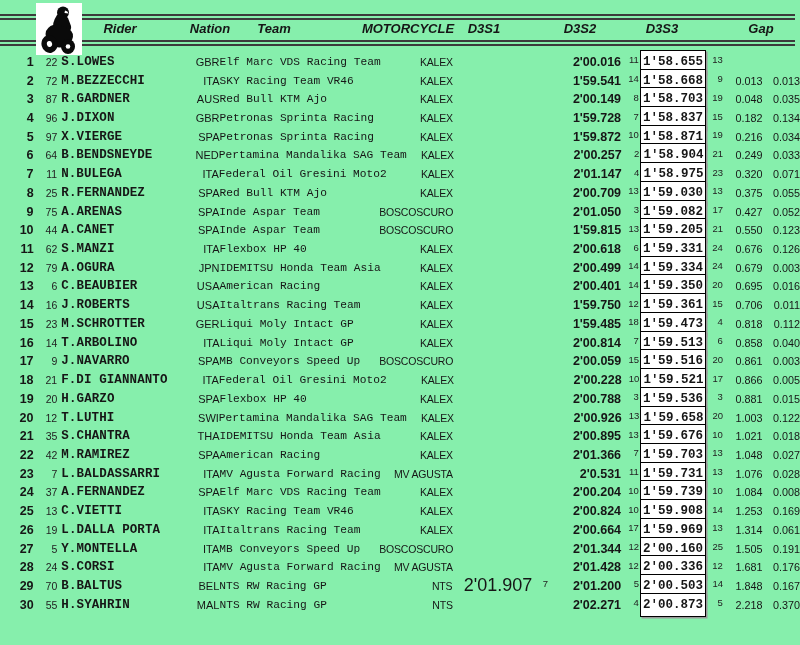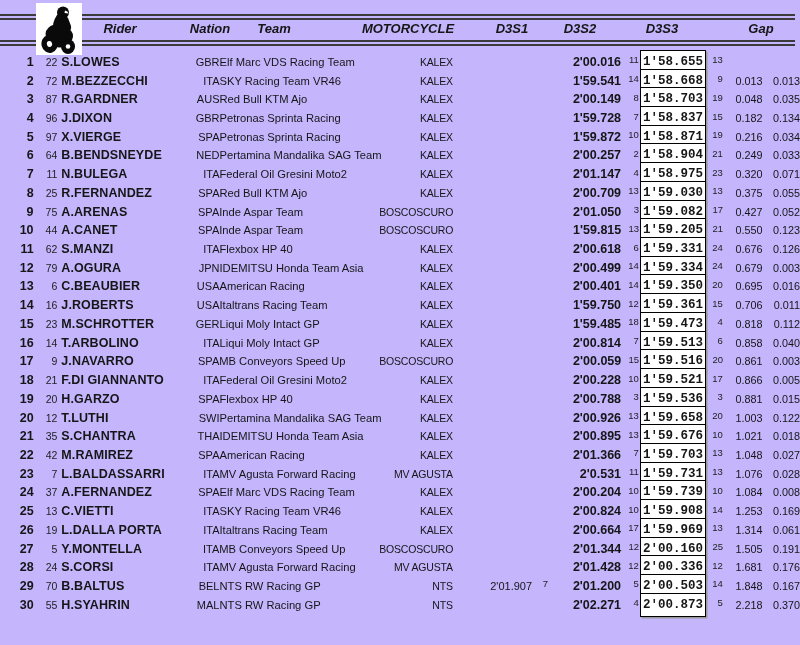--- a/index.html
+++ b/index.html
@@ -1,19 +1,19 @@
 <!DOCTYPE html>
 <html><head>
 <meta charset="utf-8">
 <style>
   html,body{margin:0;padding:0;background:#fff;}
   #sheet{
     position:relative;
     width:800px;height:645px;
-    background:#c4b5fd;
+    background:#86efac;
     font-family:"Liberation Sans", sans-serif;
     color:#161616;
     overflow:hidden;
   }
   
   .rule{position:absolute;left:0;width:795px;height:2px;background:#3b3b3b;}
   .rule.t1{top:14px;}
   .rule.t2{top:17.5px;}
   .rule.b1{top:40px;}
   .rule.b2{top:43.5px;}
@@ -27,29 +27,29 @@
   
   #icon-wrap{
     position:absolute;left:36px;top:3px;width:46px;height:52px;
     background:#fff;display:flex;align-items:center;justify-content:center;
   }
   
   #rows{position:absolute;top:52.5px;left:0;width:800px;}
   .row{display:flex;align-items:center;height:18.73px;white-space:nowrap;}
   .cell{display:flex;align-items:center;overflow:visible;}
   .right{justify-content:flex-end;}
-  .left{justify-content:flex-start;}
+  .left{justify-content:flex-start;font-family:Liberation Mono, monospace;}
   .center{justify-content:center;}
   .c-pos   {width:34px;font-weight:bold;font-size:12.5px;}
   .c-num   {width:24px;font-size:10.5px;color:#222;}
   .c-name  {width:133px;margin-left:4px;font-weight:bold;font-size:12.5px;letter-spacing:.1px;}
   .c-nation{width:27px;font-size:11px;}
   .c-team  {width:166px;font-size:11.2px;}
   .c-bike  {width:70px;font-size:10.5px;letter-spacing:-.2px;}
-  .c-d3s1  {width:57px;font-size:11px;padding-left:23px;}
+  .c-d3s1  {width:57px;font-size:18px;padding-left:23px;}
   .c-lap1  {width:16px;}
   .c-d3s2  {width:74px;font-size:12.5px;font-weight:bold;}
   .c-lap2  {width:18px;}
   .c-d3s3  {width:69px;}
   .c-lap3  {width:16px;}
   .c-gap1  {width:40px;font-size:10.8px;}
   .c-gap2  {width:38px;font-size:10.8px;}
   .lap{font-size:9.5px;position:relative;top:-2px;color:#222;}
   .best-box{
     min-width:58px;height:14px;padding:4px 2px;
@@ -90,21 +90,21 @@
 
         <path d="M27 6.5 Q30 7 30.5 9.5 L26.5 9 Z"></path>
       </g>
     </svg>
   </div>
 
   <span class="hlabel" style="left:120px">Rider</span>
   <span class="hlabel" style="left:210px">Nation</span>
   <span class="hlabel" style="left:274px">Team</span>
   <span class="hlabel" style="left:408px">MOTORCYCLE</span>
-  <span class="hlabel" style="left:512px">D3S1</span>
+  <span class="hlabel" style="left:484px">D3S1</span>
   <span class="hlabel" style="left:580px">D3S2</span>
   <span class="hlabel" style="left:662px">D3S3</span>
   <span class="hlabel" style="left:761px">Gap</span>
 
   <div id="rows">
       <div class="row">
       <div class="cell right c-pos">1</div>
       <div class="cell right c-num">22</div>
       <div class="cell left  c-name">S.LOWES</div>
       <div class="cell right c-nation">GBR</div>

